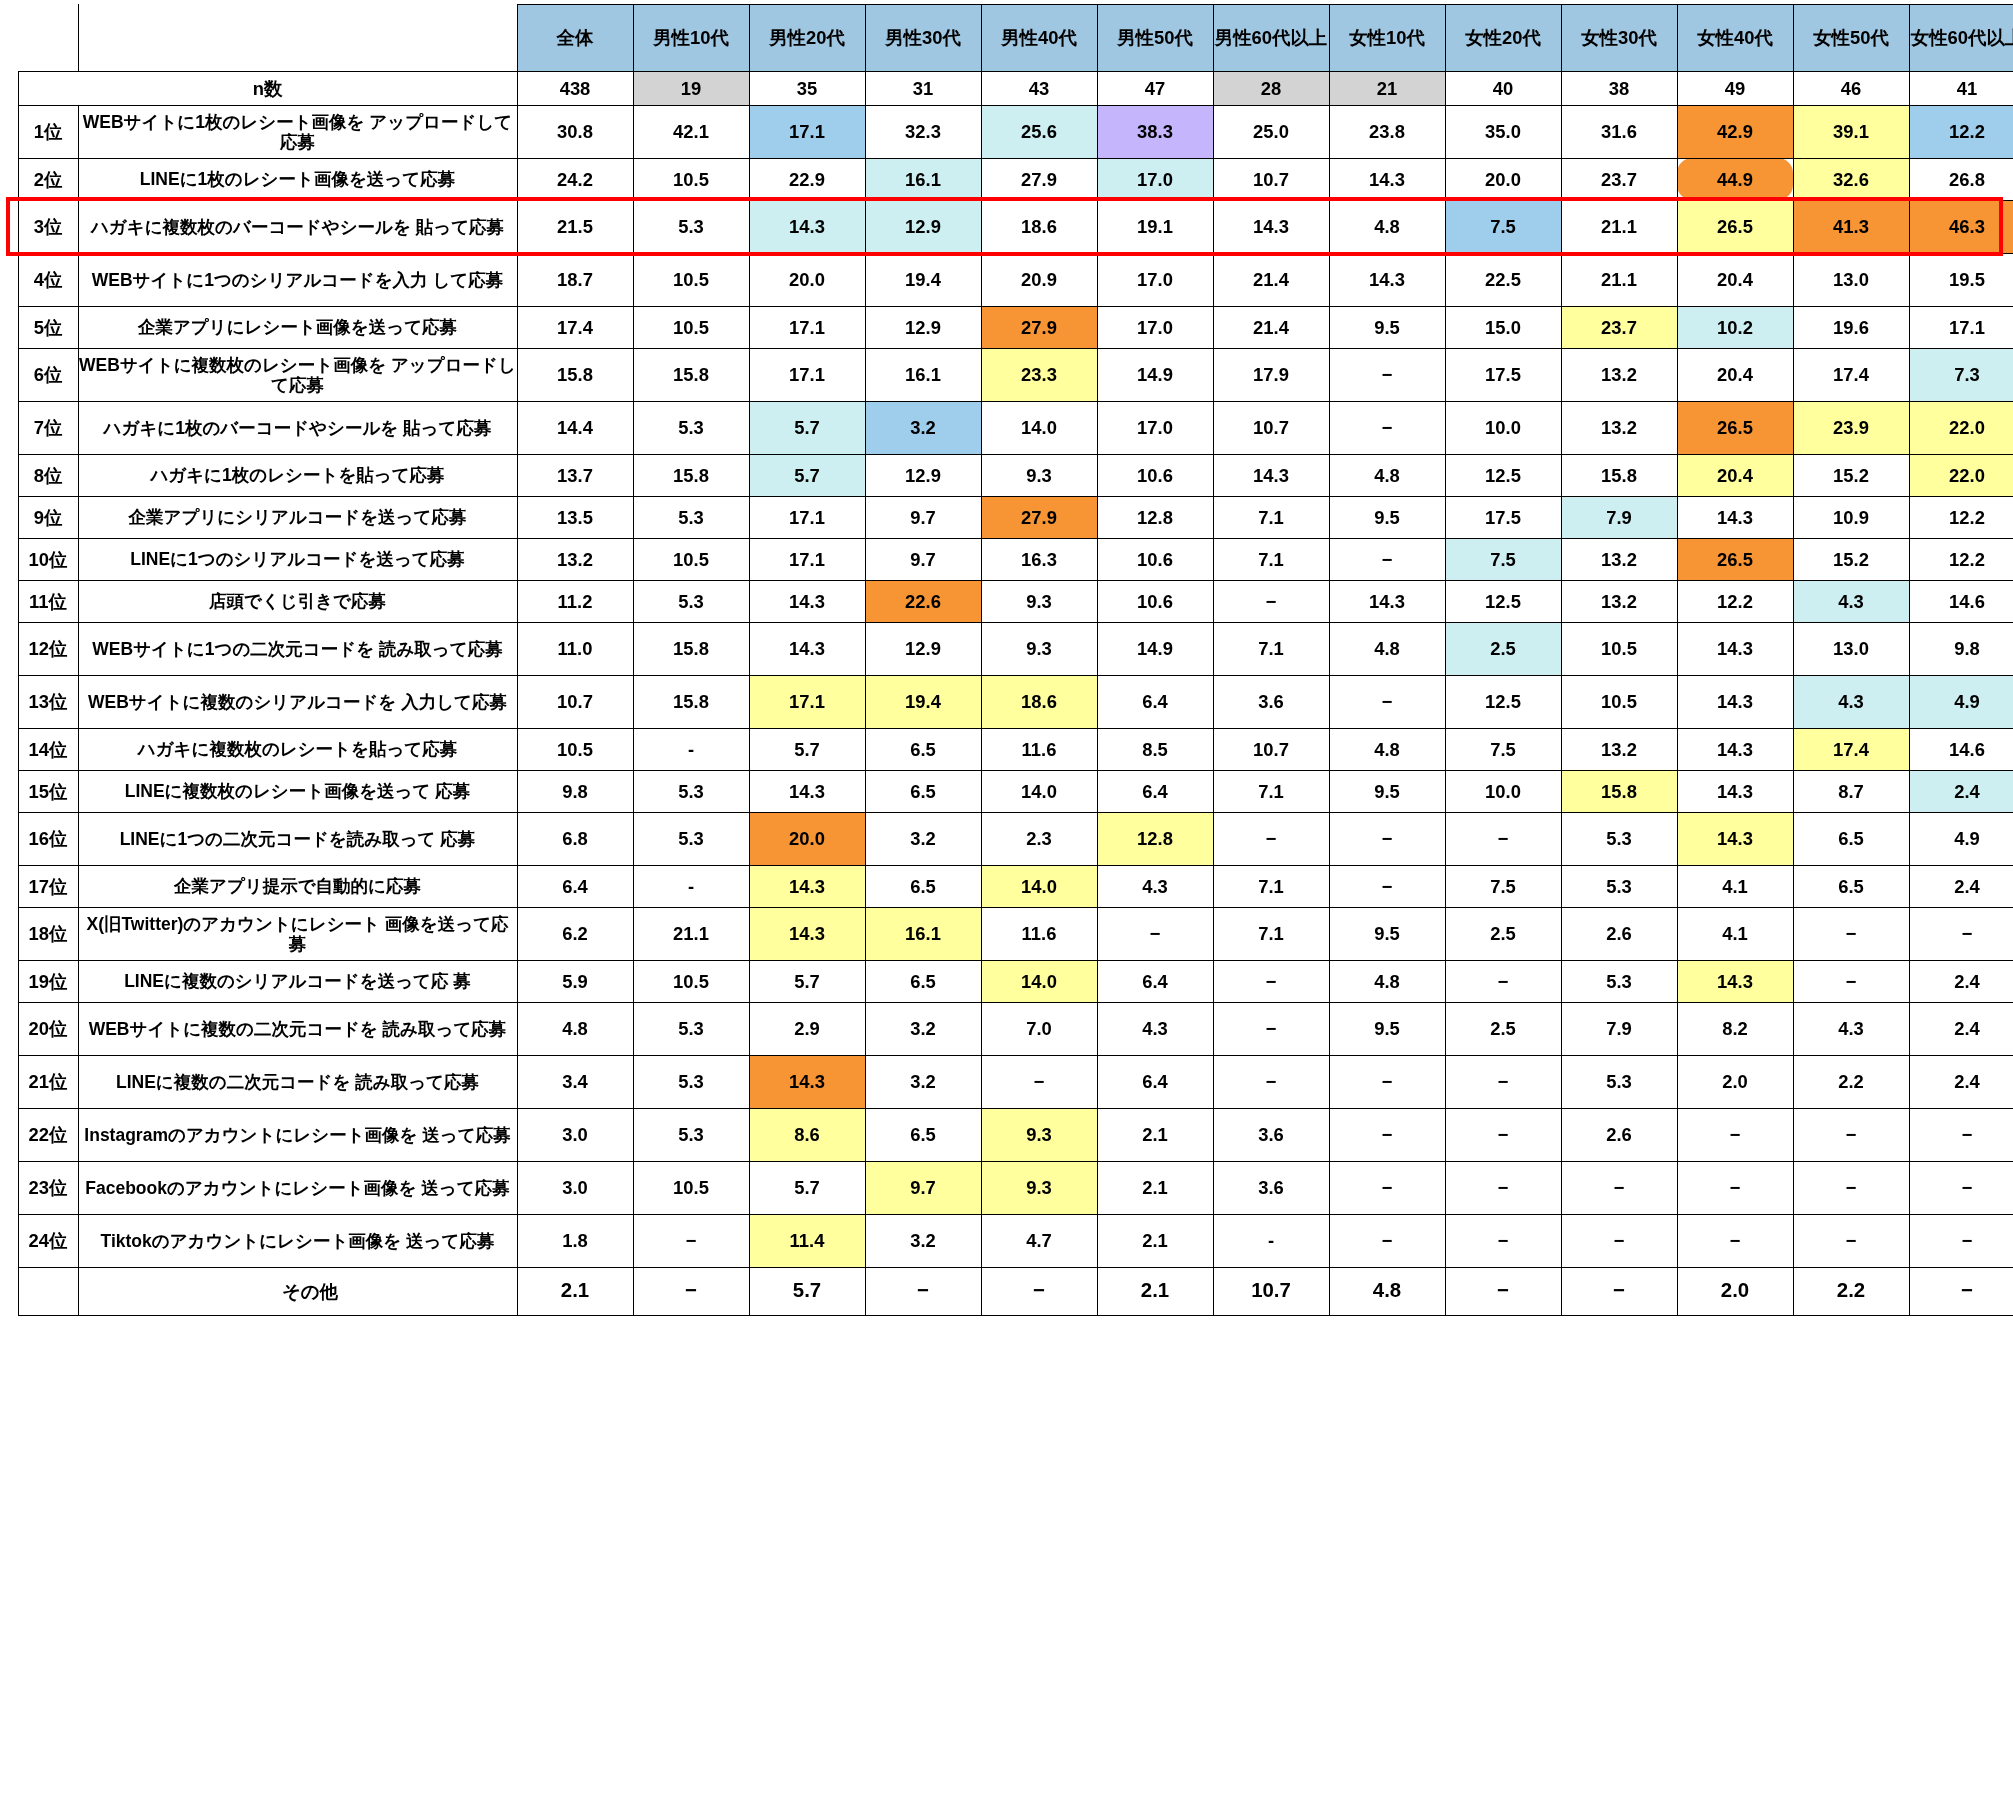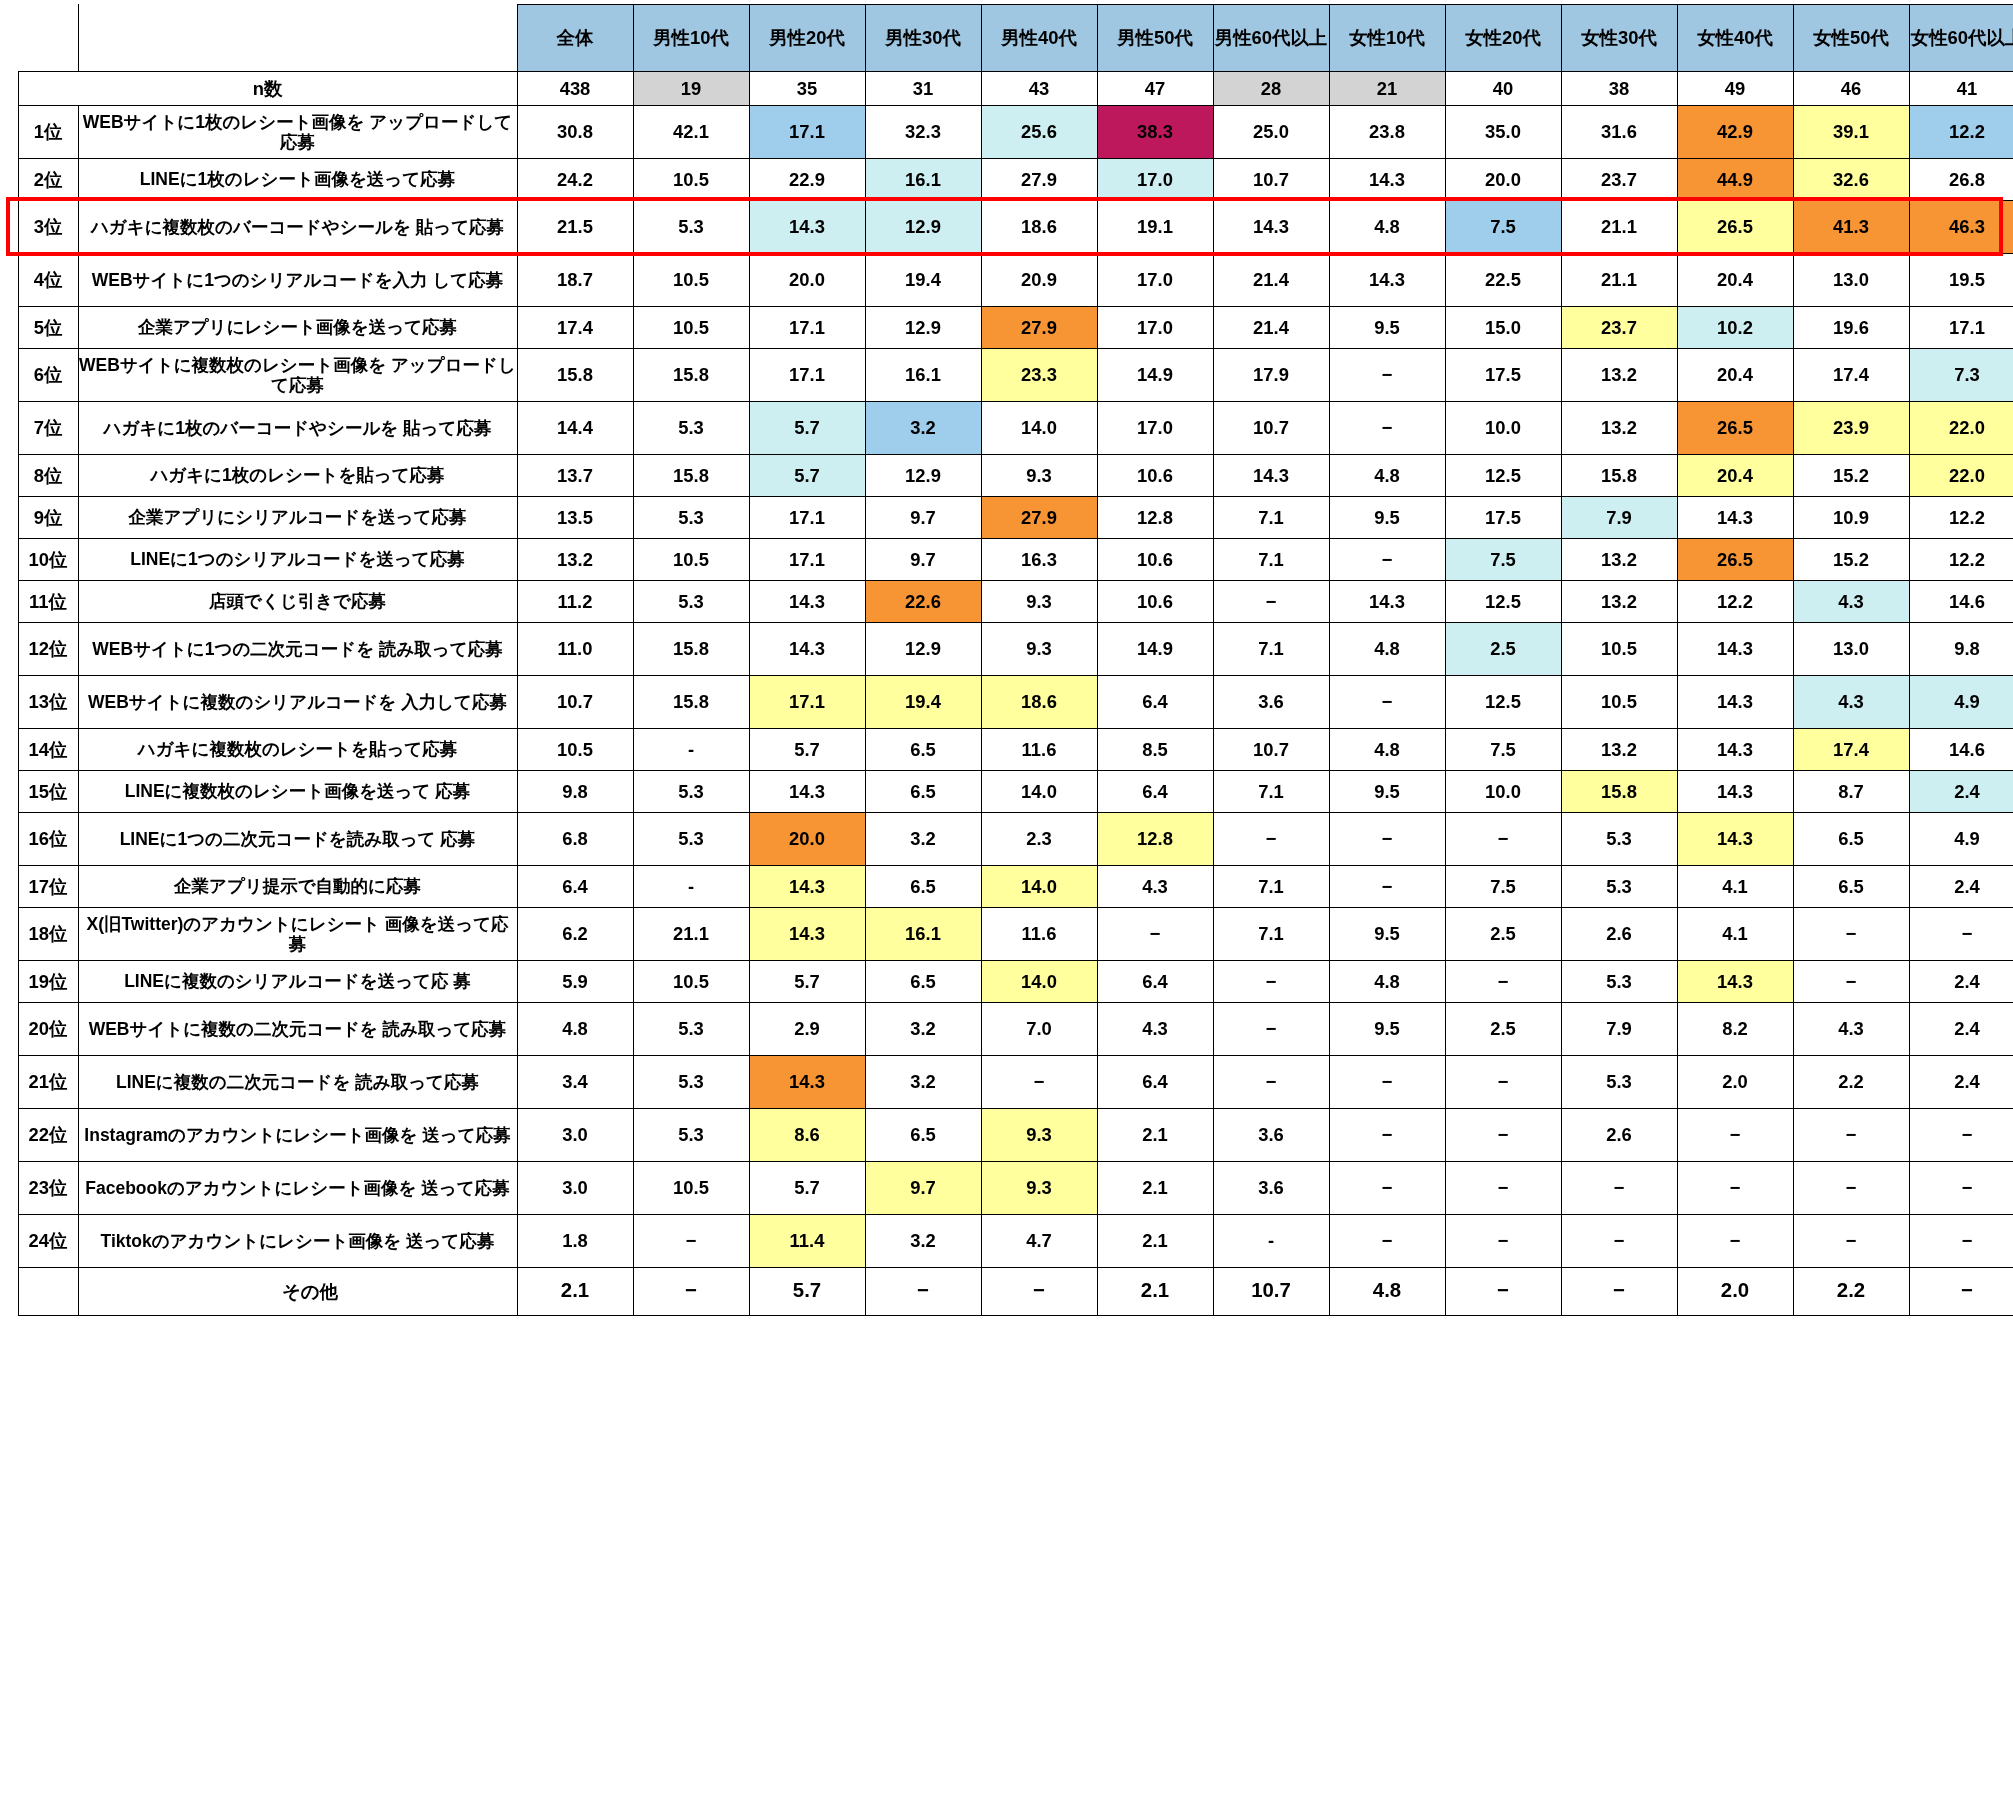--- a/index.html
+++ b/index.html
@@ -163,21 +163,21 @@
     </thead>
     <tbody id="tbody">
         <tr class="datarow tall">
           <td class="rank">1位</td>
           <td class="item">WEBサイトに1枚のレシート画像を アップロードして応募</td>
           <td class="val">30.8</td>
           <td class="val">42.1</td>
           <td class="val" style="background: rgb(159, 205, 236);">17.1</td>
           <td class="val">32.3</td>
           <td class="val" style="background: rgb(205, 239, 242);">25.6</td>
-          <td class="val" style="background: #be185d;">38.3</td>
+          <td class="val" style="background: #c4b5fd;">38.3</td>
           <td class="val">25.0</td>
           <td class="val">23.8</td>
           <td class="val">35.0</td>
           <td class="val">31.6</td>
           <td class="val" style="background: rgb(247, 148, 51);">42.9</td>
           <td class="val" style="background: rgb(255, 255, 158);">39.1</td>
           <td class="val" style="background: rgb(159, 205, 236);">12.2</td>
         </tr>
         <tr class="datarow">
           <td class="rank">2位</td>
@@ -185,21 +185,21 @@
           <td class="val">24.2</td>
           <td class="val">10.5</td>
           <td class="val">22.9</td>
           <td class="val" style="background: rgb(205, 239, 242);">16.1</td>
           <td class="val">27.9</td>
           <td class="val" style="background: rgb(205, 239, 242);">17.0</td>
           <td class="val">10.7</td>
           <td class="val">14.3</td>
           <td class="val">20.0</td>
           <td class="val">23.7</td>
-          <td class="val" style="background: rgb(247, 148, 51);">44.9</td>
+          <td class="val" style="background: rgb(247, 148, 51); border-radius: 15px;">44.9</td>
           <td class="val" style="background: rgb(255, 255, 158);">32.6</td>
           <td class="val">26.8</td>
         </tr>
         <tr class="datarow tall">
           <td class="rank">3位</td>
           <td class="item">ハガキに複数枚のバーコードやシールを 貼って応募</td>
           <td class="val">21.5</td>
           <td class="val">5.3</td>
           <td class="val" style="background: rgb(205, 239, 242);">14.3</td>
           <td class="val" style="background: rgb(205, 239, 242);">12.9</td>

